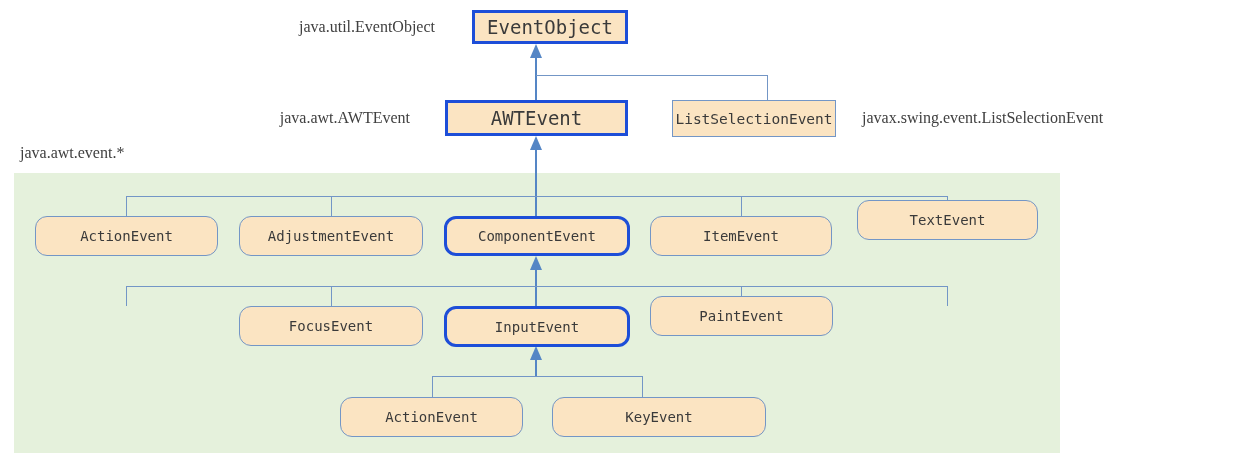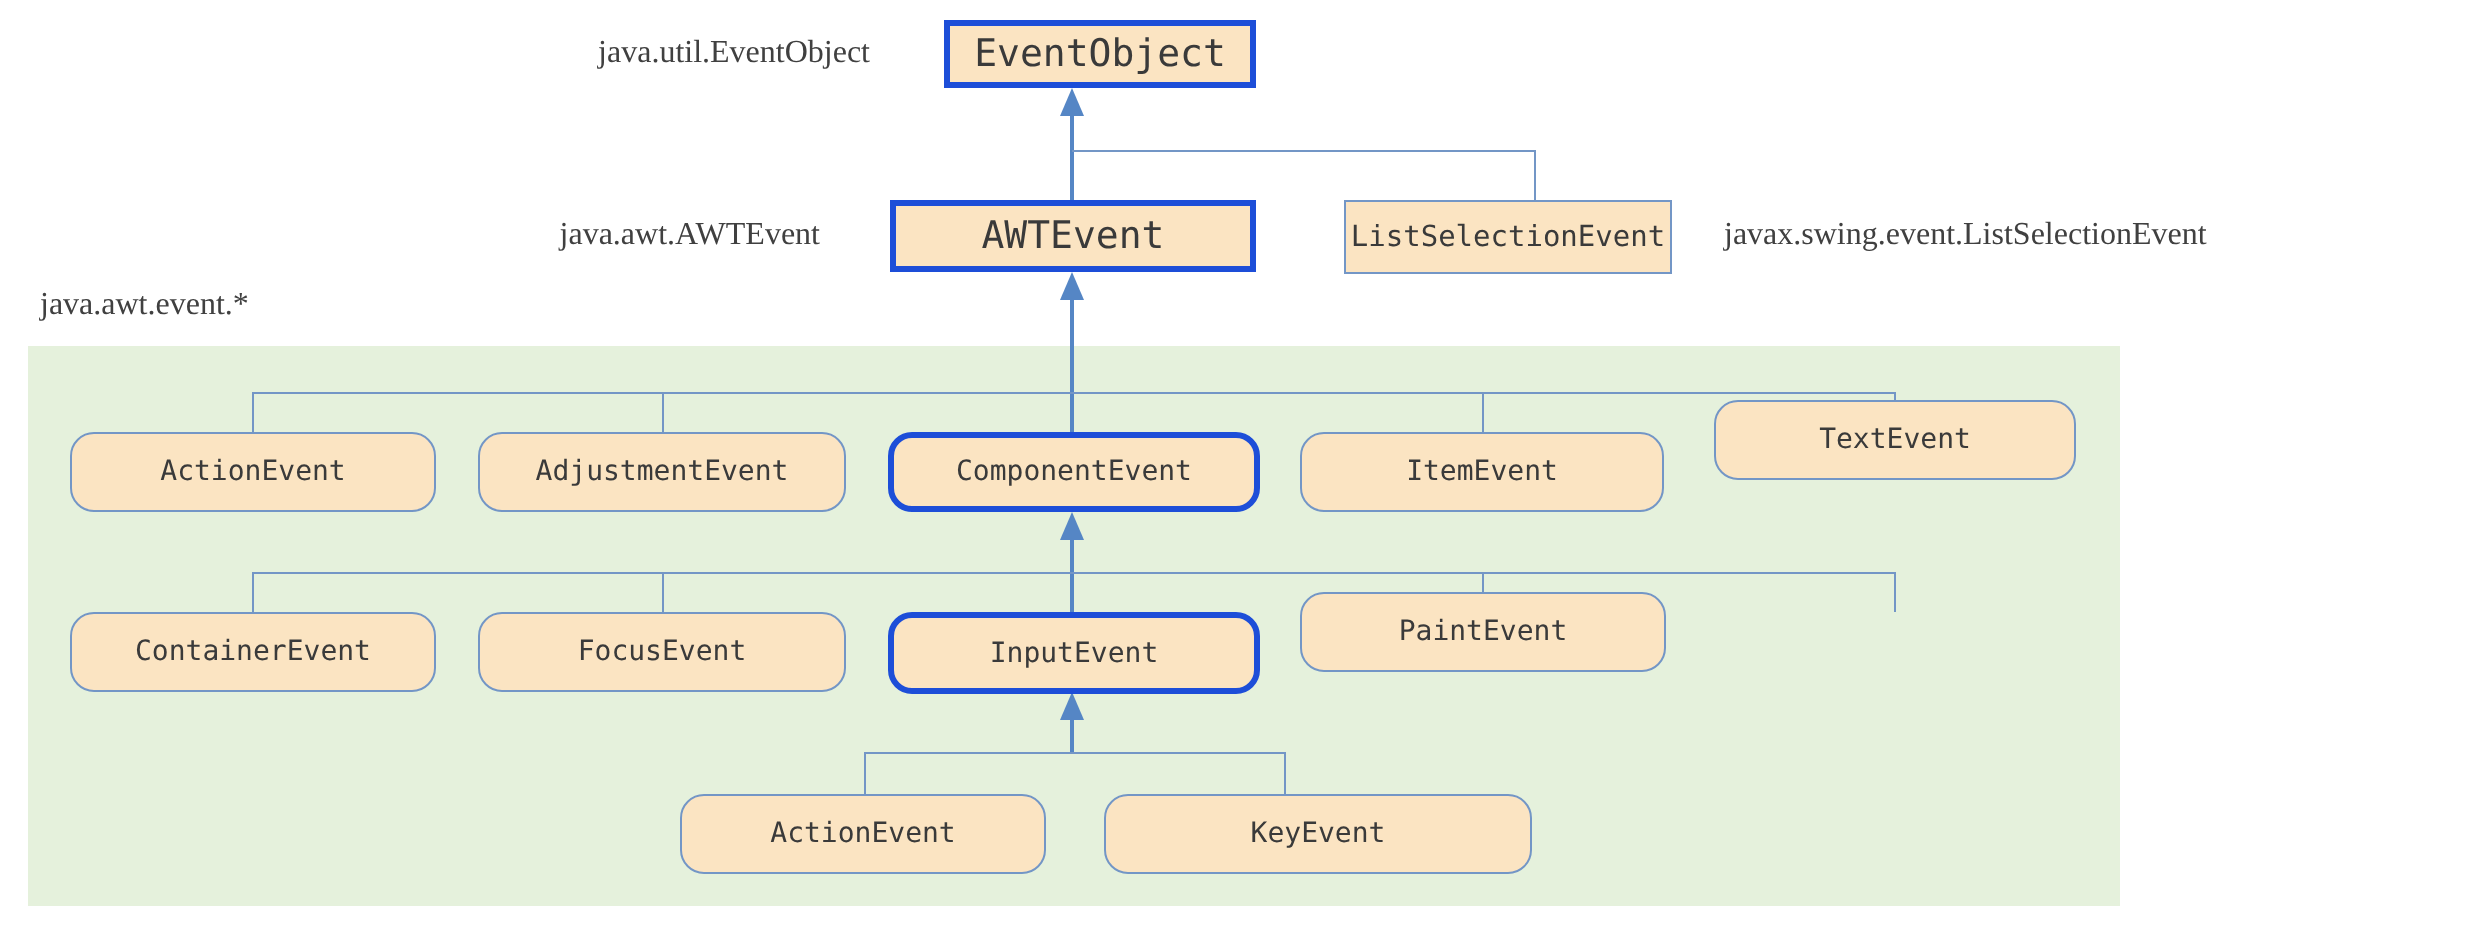--- a/index.html
+++ b/index.html
@@ -78,21 +78,20 @@
   <div class="box bold fs19" style="left:472px;top:10px;width:156px;height:34px">EventObject</div>
   <div class="box bold fs19" style="left:445px;top:100px;width:183px;height:36px">AWTEvent</div>
   <div class="box fs14" style="left:672px;top:100px;width:164px;height:37px">ListSelectionEvent</div>
 
   <div class="box fs17" style="left:35px;top:216px;width:183px;height:40px">ActionEvent</div>
   <div class="box fs17" style="left:239px;top:216px;width:184px;height:40px">AdjustmentEvent</div>
   <div class="box bold fs17" style="left:444px;top:216px;width:186px;height:40px">ComponentEvent</div>
   <div class="box fs17" style="left:650px;top:216px;width:182px;height:40px">ItemEvent</div>
   <div class="box fs17" style="left:857px;top:200px;width:181px;height:40px">TextEvent</div>
 
-  <div class="box fs17" style="left:35px;top:306px;width:183px;height:40px">ContainerEvent</div>
   <div class="box fs17" style="left:239px;top:306px;width:184px;height:40px">FocusEvent</div>
   <div class="box bold fs17" style="left:444px;top:306px;width:186px;height:41px">InputEvent</div>
   <div class="box fs17" style="left:650px;top:296px;width:183px;height:40px">PaintEvent</div>
 
   <div class="box fs17" style="left:340px;top:397px;width:183px;height:40px">ActionEvent</div>
   <div class="box fs17" style="left:552px;top:397px;width:214px;height:40px">KeyEvent</div>
 
   <div class="pkg-label ra" style="right:799px;top:17px">java.util.EventObject</div>
   <div class="pkg-label ra" style="right:824px;top:108px">java.awt.AWTEvent</div>
   <div class="pkg-label" style="left:862px;top:108px">javax.swing.event.ListSelectionEvent</div>

